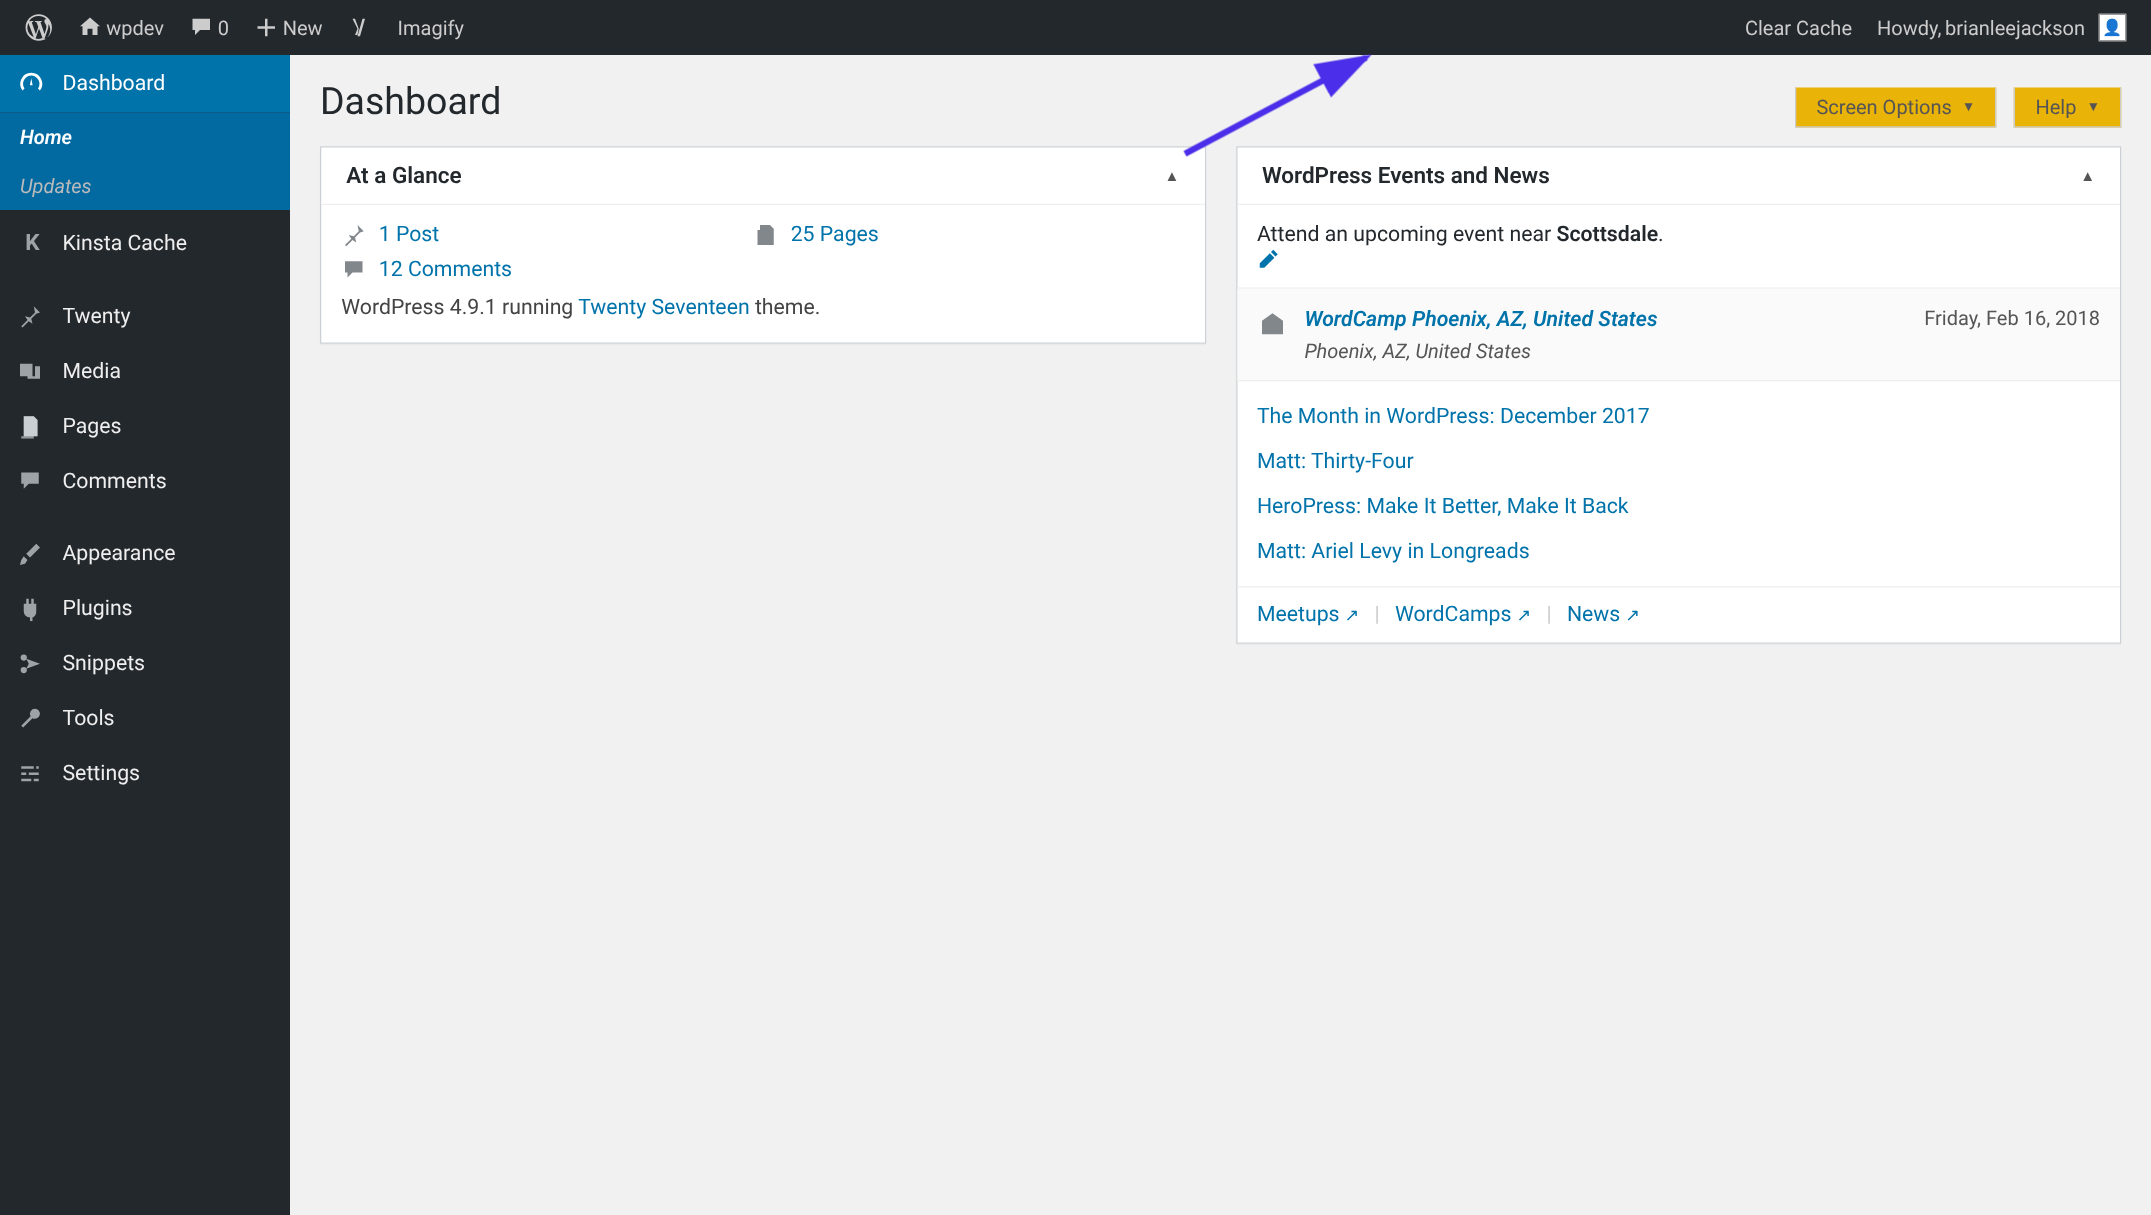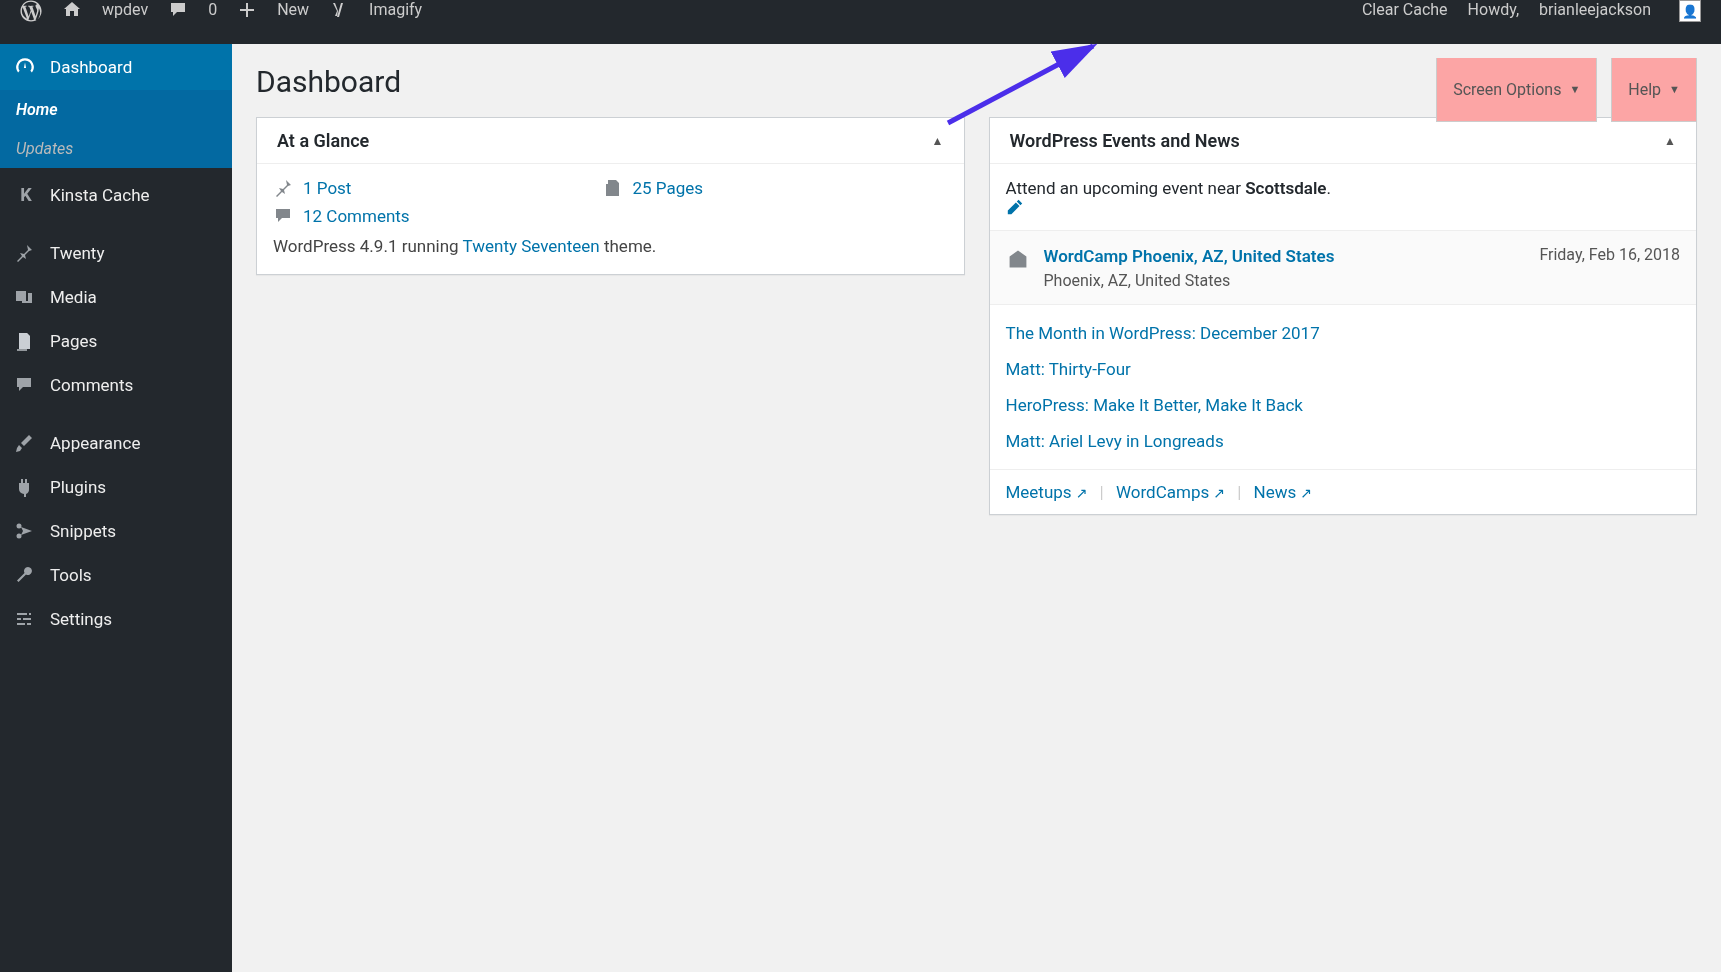--- a/index.html
+++ b/index.html
@@ -1,40 +1,40 @@
 <!DOCTYPE html>
 <html><head>
 <meta charset="utf-8">
 <style>
 * { margin:0; padding:0; box-sizing:border-box; font-family:-apple-system,BlinkMacSystemFont,"Segoe UI",Roboto,Oxygen-Sans,Ubuntu,Cantarell,"Helvetica Neue",sans-serif; }
 body { background:#f1f1f1; color:#444; font-size:15px; width:1721px; height:972px; overflow:hidden; position:relative; }
 a { text-decoration:none; }
 
 
 #adminbar { position:fixed; top:0; left:0; right:0; height:44px; background:#23282d; color:#ccc; display:flex; align-items:center; padding:0 10px; z-index:100; font-size:16px; }
-.ab-item { display:flex; gap:20px; padding:0 10px; height:44px; color:#ccc; cursor:pointer; }
+.ab-item { display:flex; align-items:center; gap:3px; padding:0 10px; height:44px; color:#ccc; cursor:pointer; }
 .ab-right { margin-left:auto; display:flex; align-items:center; }
 .ab-avatar { width:22px; height:22px; background:#fff; border:1px solid #999; margin-left:8px; display:flex; align-items:center; justify-content:center; font-size:13px; }
 
 
 #adminmenu { position:fixed; top:44px; left:0; bottom:0; width:232px; background:#23282d; color:#eee; }
 .menu-top { display:flex; align-items:center; gap:12px; padding:12px 14px; color:#eee; cursor:pointer; font-size:17px; }
 .menu-top.current { background:#0073aa; color:#fff; position:relative; }
 .menu-top.current::after { content:""; position:absolute; right:-12px; top:50%; transform:translateY(-50%); border:12px solid transparent; border-left-color:#0073aa; }
 .submenu { background:#0369a1;font-style:italic; }
 .submenu .sub-item { padding:10px 16px; color:#bbb; cursor:pointer; font-size:16px; }
 .submenu .sub-item.current { color:#fff; font-weight:600; }
 .menu-icon { width:24px; text-align:center; color:rgba(240,245,250,.6); }
 .menu-top.current .menu-icon { color:#fff; }
 
 
 #content { margin-left:232px; margin-top:44px; padding:14px 24px 30px 24px; position:relative; }
 h1.page-title { font-size:30px; font-weight:400; color:#23282d; margin:6px 0 18px 0; }
 .top-buttons { position:absolute; top:14px; right:24px; display:flex; gap:14px; }
-.screen-button { background:#fca5a5; border:1px solid #ccc; border-top:none; color:#555; padding:22px 16px; cursor:pointer; font-size:16px; display:flex; align-items:center; gap:8px; }
+.screen-button { background:#eab308; border:1px solid #ccc; border-top:none; color:#555; padding:6px 16px; cursor:pointer; font-size:16px; display:flex; align-items:center; gap:8px;margin-top:12px; }
 .tri-down { font-size:11px; color:#555; }
 
 .dash-cols { display:flex; gap:24px; align-items:flex-start; }
 .dash-col { flex:1; min-width:0; }
 .postbox { background:#fff; border:1px solid #ccd0d4; box-shadow:0 1px 1px rgba(0,0,0,.04); margin-bottom:24px; }
 .postbox .hndle { display:flex; align-items:center; justify-content:space-between; padding:12px 20px; border-bottom:1px solid #eee; font-size:18px; font-weight:600; color:#23282d; cursor:move; }
 .postbox .toggle { color:#555; cursor:pointer; font-size:12px; }
 .postbox .inside { padding:14px 16px 18px 16px; }
 
 .glance-items { display:flex; flex-wrap:wrap; gap:8px 26px; margin-bottom:10px; }
@@ -42,21 +42,21 @@
 .glance-item a { color:#0073aa; font-size:17px; }
 .glance-icon { color:#82878c; font-size:20px; }
 .version-text { font-size:17px; color:#444; }
 .version-text a { color:#0073aa; }
 
 .events-loc { padding:14px 16px; border-bottom:1px solid #eee; font-size:17px; color:#23282d; }
 .events-loc strong { font-weight:600; }
 .pencil { color:#0073aa; margin-left:6px; cursor:pointer; }
 .event-item { padding:14px 16px; background:#fafafa; border-bottom:1px solid #eee; display:flex; gap:14px; align-items:flex-start; }
 .event-icon { color:#82878c; font-size:22px; margin-top:2px; flex-shrink:0; }
-.event-info { flex:1; }
+.event-info { flex:1;font-style:italic; }
 .event-title { color:#0073aa; font-weight:600; font-size:17px; line-height:1.3; }
 .event-sub { color:#555; font-size:16px; margin-top:4px; }
 .event-date { color:#555; font-size:16px; white-space:nowrap; }
 .news-list { padding:10px 16px; border-bottom:1px solid #eee; }
 .news-list .news-link { display:block; color:#0073aa; font-size:17px; padding:8px 0; }
 .footer-links { padding:12px 16px; font-size:17px; }
 .footer-links a { color:#0073aa; }
 .footer-links .sep { color:#ccc; margin:0 8px; }
 .ext-icon { font-size:14px; margin-left:4px; }
 

